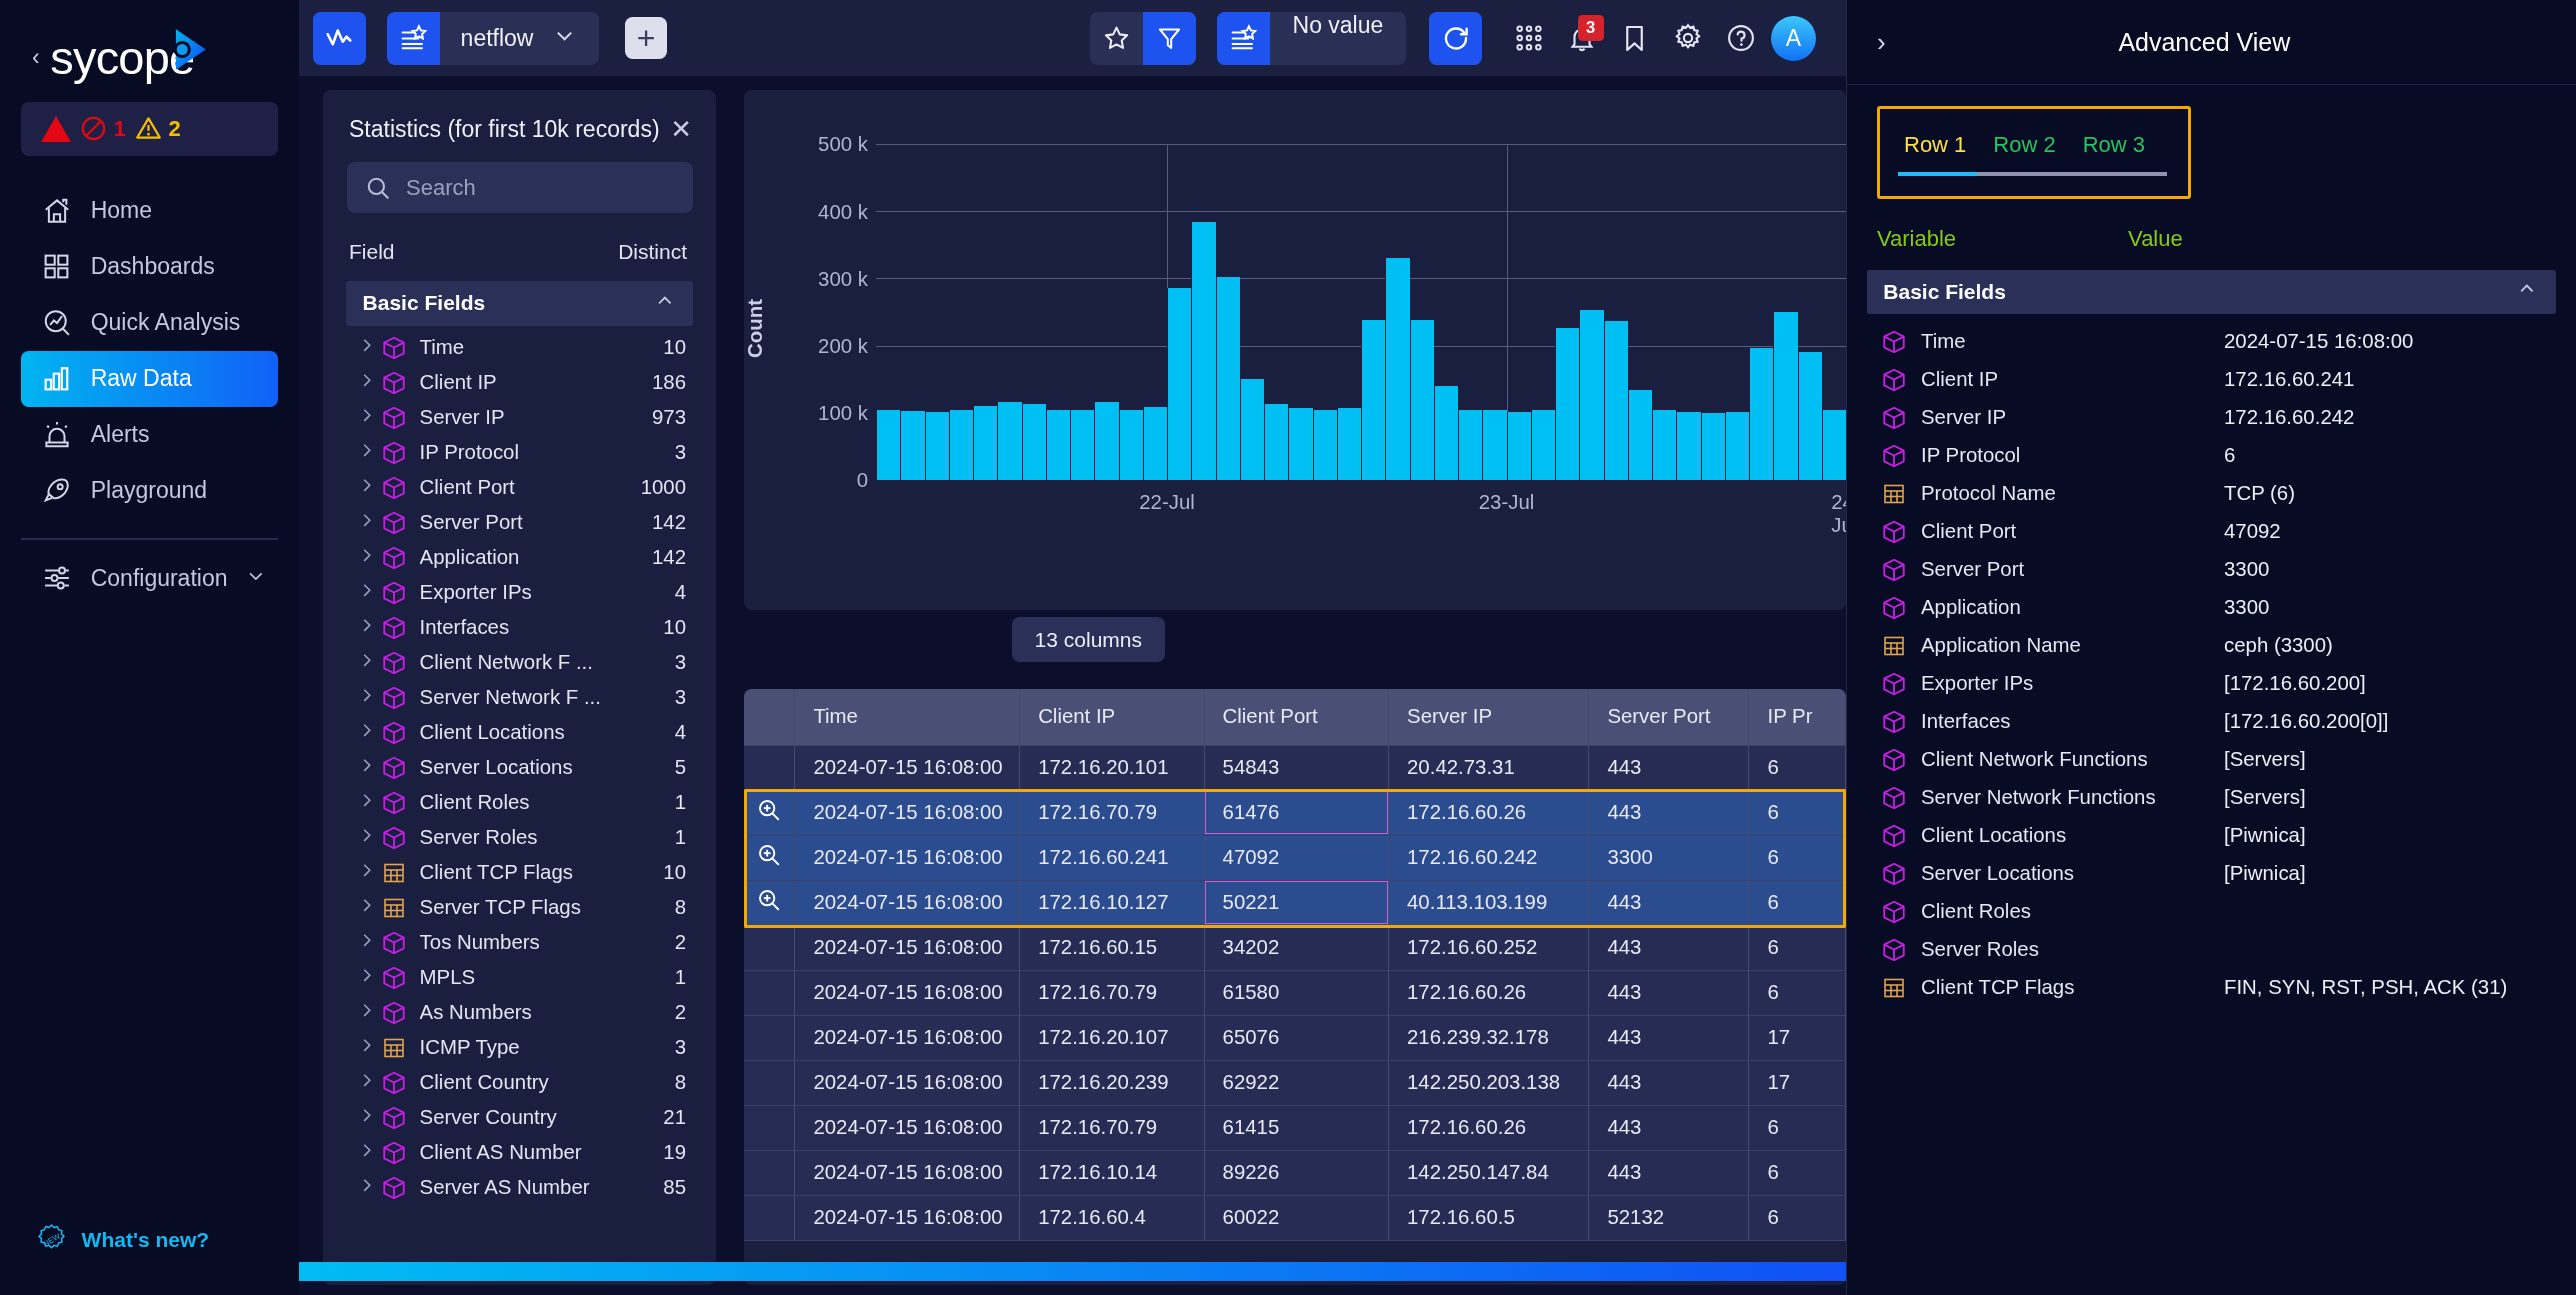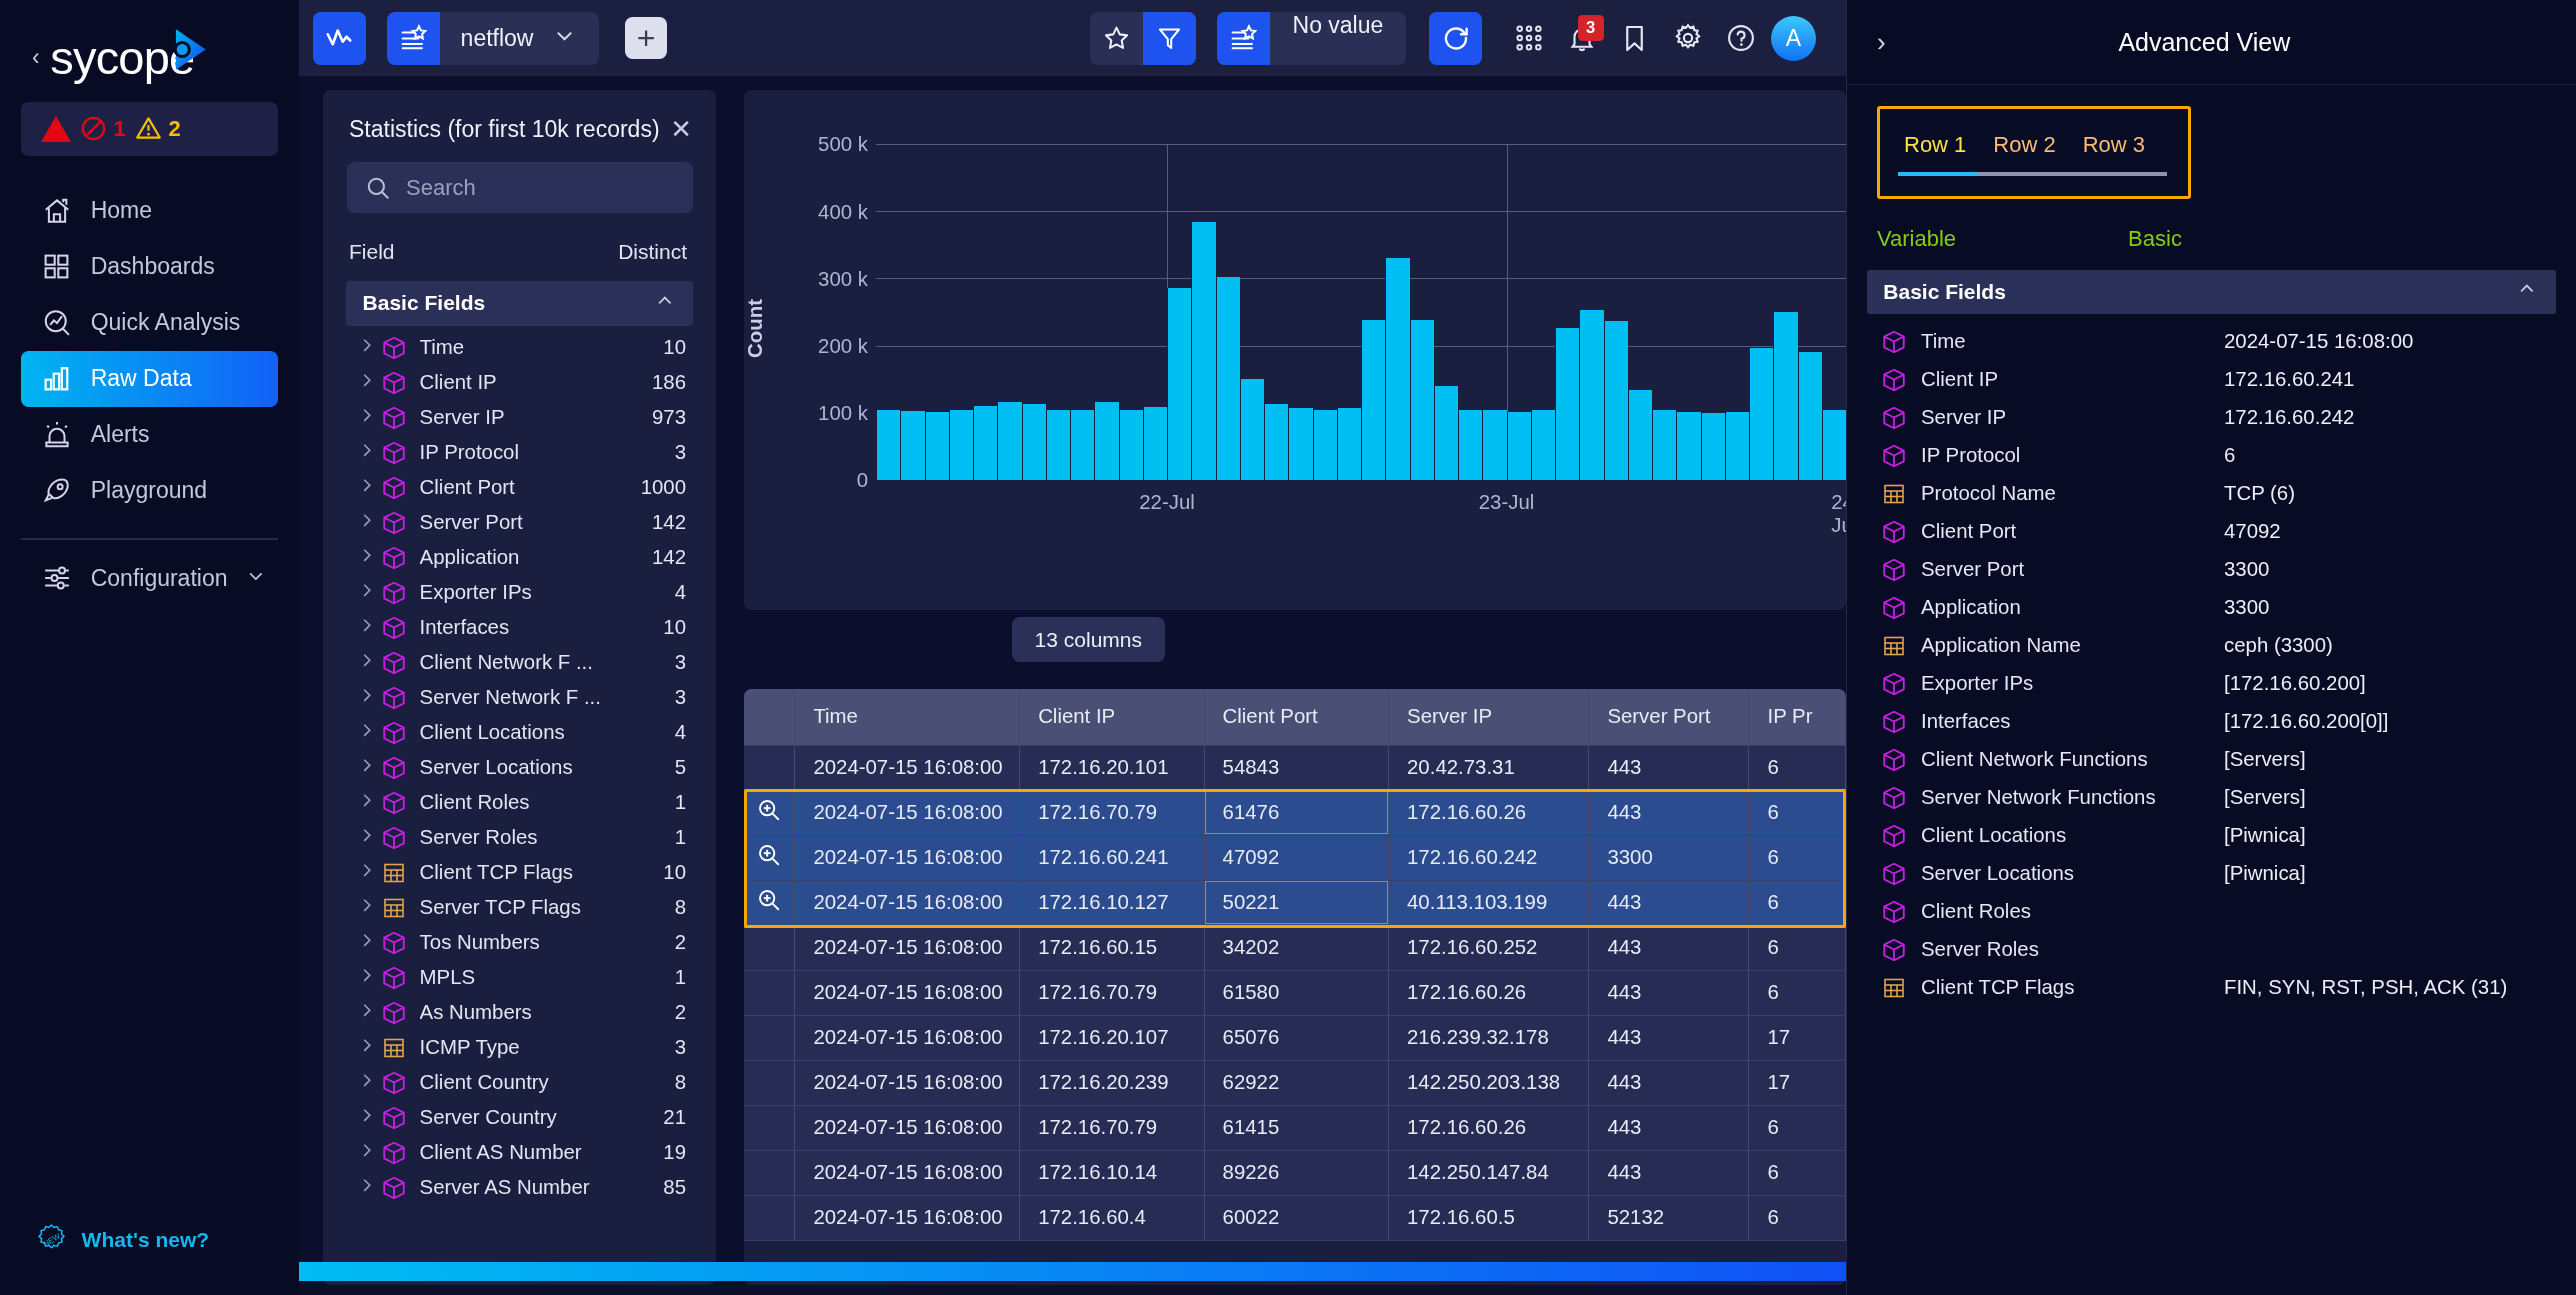--- a/index.html
+++ b/index.html
@@ -192,21 +192,21 @@
     border-left: 0.8px solid #23284A; position: relative;
   }
   .adv-head { height: 85px; display: flex; align-items: center; padding: 0 38px 0 30px; border-bottom: 0.8px solid #1C2044; }
   .adv-expand { color: #D3D7E8; font-size: 26px; cursor: pointer; line-height: 1; }
   .adv-title { flex: 1; text-align: center; font-size: 25px; color: #FFFFFF; padding-right: 15px; }
   .adv-tabs-wrap {
     margin: 21px 0 0 30px; width: 314px; border: 3px solid #F5A800;
     border-radius: 3px; padding: 23px 18px 19.7px 18px;
   }
   .adv-tabs { display: flex; align-items: flex-end; gap: 27px; }
-  .adv-tab { font-size: 22px; color: #fdba74; cursor: pointer; }
+  .adv-tab { font-size: 22px; color: #22c55e; cursor: pointer; }
   .adv-tab.active { color: #fde047; margin-left: 6px; }
   .tabs-underline { margin-top: 13.6px; height: 4.5px; width: 269px; background: #8F94AE; position: relative; }
   .tabs-underline i { position: absolute; left: 0; top: 0; height: 4.5px; width: 79px; background: #21BCF5; }
   .vv-head { display: flex; padding: 27px 8px 0 30px; font-size: 22px; color: #84cc16; }
   .vv-head .v2 { margin-left: 172px; }
   .adv-grp {
     margin: 18px 19.7px 0 19.7px; height: 44px; background: #2B3058; border-radius: 2.3px;
     display: flex; align-items: center; padding: 0 19.7px 0 16.6px; cursor: pointer;
   }
   .adv-rows { margin-top: 9px; }
@@ -1091,21 +1091,21 @@
           <span class="adv-tab">Row 2</span>
           <span class="adv-tab">Row 3</span>
         </div>
       <div class="tabs-underline">
           <i></i>
         </div>
     </div>
 
     <div class="vv-head">
       <span>Variable</span>
-      <span class="v2">Basic</span>
+      <span class="v2">Value</span>
     </div>
 
     <div class="adv-grp">
       <span class="grp-label">Basic Fields</span>
       <span class="grp-chev">
         <svg width="19.7" height="19.7" viewBox="0 0 24 24" fill="none" stroke="#C7CBDF" stroke-width="2.2">
             <polyline points="5,15 12,8 19,15"></polyline>
           </svg>
       </span>
     </div>

